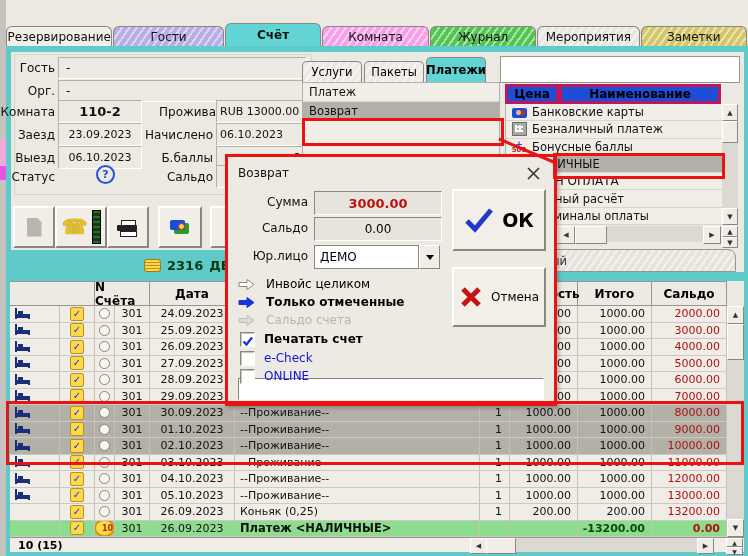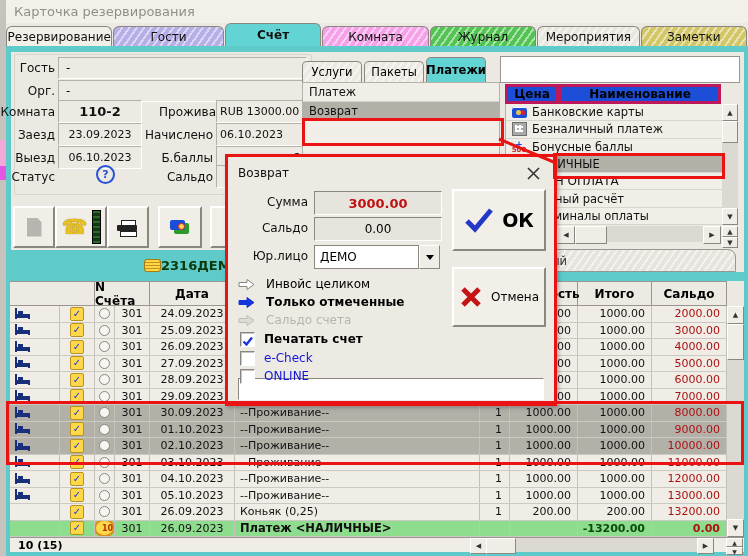--- a/index.html
+++ b/index.html
@@ -54,21 +54,21 @@
   .sb-btn{background:#f0ede7;border-top:1px solid #fff;border-left:1px solid #fff;
       border-right:1px solid #8a8780;border-bottom:1px solid #8a8780;display:flex;align-items:center;justify-content:center;
       font-size:7px;color:#333;}
   .sb-thumb{background:#f0ede7;border-top:1px solid #fff;border-left:1px solid #fff;
       border-right:1px solid #8a8780;border-bottom:1px solid #8a8780;}
   
   .tbtn{top:206px;height:38px;background:#f1eee8;border-top:2px solid #fff;border-left:2px solid #fff;
       border-right:2px solid #8a8780;border-bottom:2px solid #8a8780;display:flex;align-items:center;justify-content:center;}
   
   .acct-bar{left:11px;top:250px;width:494px;height:31px;background:#5ecaca;display:flex;align-items:center;padding-left:133px;box-sizing:border-box;}
-  .acct-bar b{font-size:13px;color:#063;color:#052;color:#0a3a0a;}
+  .acct-bar b{font-size:13px;color:#063;color:#052;margin-left:6px;color:#0a3a0a;}
   .inv-tab{left:505px;top:249px;width:231px;height:23px;background:#e7e4de;border:1px solid #9a968f;border-radius:0 8px 0 0;
       background-image:repeating-linear-gradient(125deg,rgba(255,255,255,.55) 0 2px,transparent 2px 6px);
       display:flex;align-items:center;font-size:11.5px;color:#333;padding-left:22px;box-sizing:border-box;}
   .tealstrip-mid{left:505px;top:272px;width:239px;height:9px;background:#5ecaca;}
   
   #tbl-header{left:10px;top:281px;width:717px;height:25px;display:flex;background:#eceae3;font-weight:bold;font-size:12px;}
   .thc{border-right:1px solid #9a968f;border-top:1px solid #9a968f;border-bottom:1px solid #9a968f;
       display:flex;align-items:center;justify-content:center;box-sizing:border-box;}
   #tbl-rows{left:10px;top:306px;width:717px;height:231px;background:#f2efe9;}
   .trow{height:16.5px;display:flex;border-bottom:1px solid #ccc9c2;background:#f0ede7;box-sizing:border-box;}
@@ -161,23 +161,20 @@
 </style>
 </head>
 <body>
 
 <div id="screen">
 
   <div class="abs win"></div>
   <div class="abs deskfrag1"></div>
   <div class="abs deskfrag2"></div>
 
-  <div class="abs titlebar">
-    <span>Карточка резервирования</span>
-  </div>
 
   <div class="abs" id="tab-row">
       <div class="tab" style="width: 106px; background: rgb(242, 239, 233);">
         <span>Резервирование</span>
       </div>
       <div class="tab hatched" style="width: 110px; background: repeating-linear-gradient(125deg, rgba(255, 255, 255, 0.5) 0px, rgba(255, 255, 255, 0.5) 2px, transparent 2px, transparent 6px) rgb(182, 174, 230);">
         <span>Гости</span>
       </div>
       <div class="tab active" style="width: 96px; background: rgb(99, 212, 212);">
         <span>Счёт</span>

